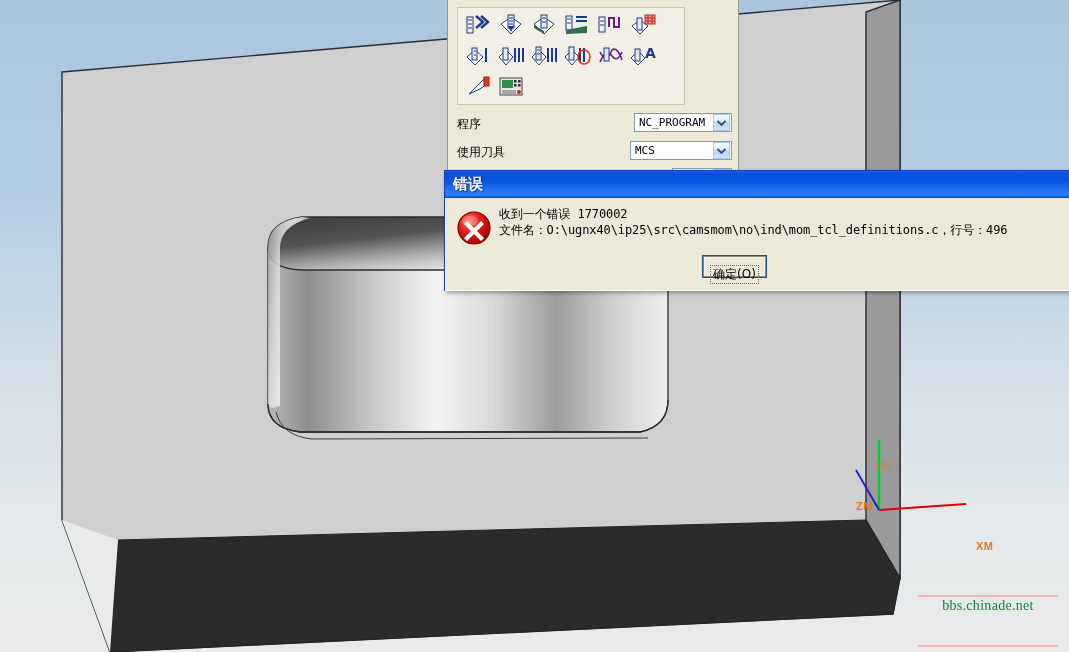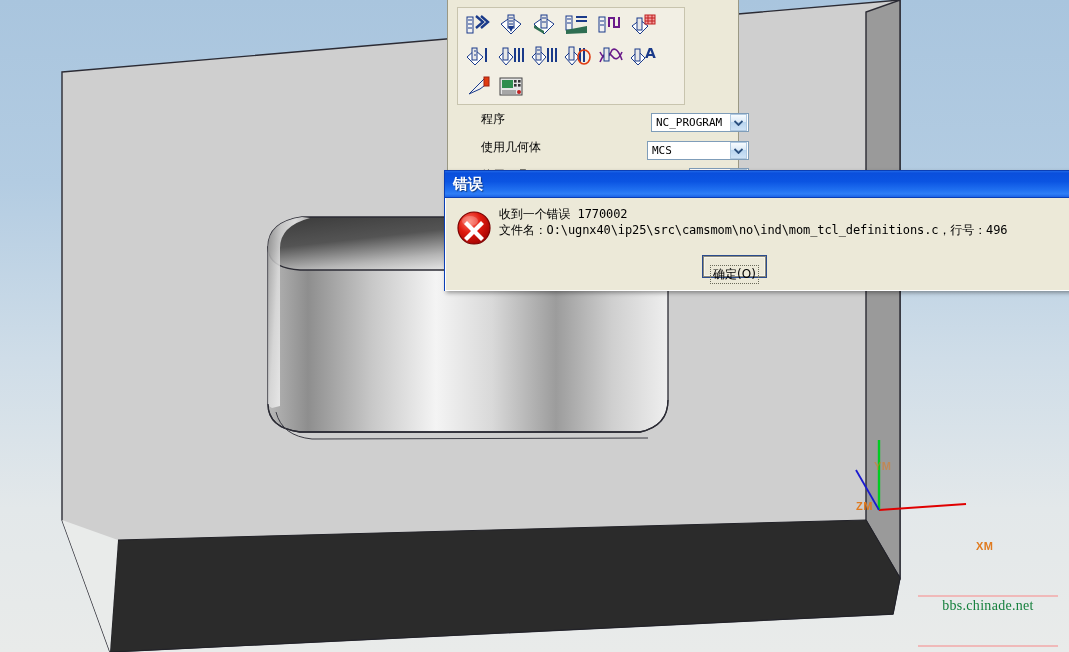--- a/index.html
+++ b/index.html
@@ -24,24 +24,24 @@
   
   #op-panel{position:absolute;left:447px;top:-86px;width:292px;height:262px;
      background:#ece9d8;border:1px solid #9a9884;box-sizing:border-box;}
   #op-toolbox{position:absolute;left:9px;top:92px;width:226px;height:96px;
      background:#f2efe4;border:1px solid #c8c4ae;}
   .icon-row{position:absolute;display:flex;gap:0px;}
   .cam-icon{width:33px;height:31px;position:relative;}
   .cam-icon svg{position:absolute;left:2px;top:2px;}
 
   #op-fields{position:absolute;left:9px;top:196px;width:276px;}
-  .field-row{display:flex;align-items:flex-start;height:22px;margin-bottom:6px;margin-left:24px;}
+  .field-row{display:flex;align-items:flex-end;height:22px;margin-bottom:6px;}
   .field-label{font-family:"DejaVu Sans",sans-serif;font-size:12px;color:#000;width:auto;}
   .combo{position:absolute;height:19px;background:#fff;border:1px solid #7f9db9;
-     box-sizing:border-box;display:flex;align-items:center;margin-left:17px;}
+     box-sizing:border-box;display:flex;align-items:center;}
   .combo .cval{flex:1;font-family:"DejaVu Sans Mono","Liberation Mono",monospace;font-size:11px;
      color:#000;padding-left:4px;overflow:hidden;white-space:nowrap;}
   .combo .carr{width:17px;height:17px;margin:0 1px 0 0;
      background:linear-gradient(to bottom,#f6fbff 0%,#dceaf7 45%,#b9d5ef 50%,#cfe3f6 100%);
      border:1px solid #b0c9e0;box-sizing:border-box;display:flex;align-items:center;justify-content:center;}
   .carr svg{display:block;}
 
   
   #err-dialog{position:absolute;left:444px;top:170px;width:684px;height:121px;
      background:#0c4a6e;border:1px solid #0b3fb5;box-sizing:border-box;
@@ -268,23 +268,20 @@
       </svg>
         </div>
     </div>
   </div>
 
   <div id="op-fields">
     <div class="field-row">
       <span class="field-label">程序</span>
     </div>
     <div class="field-row">
-      <span class="field-label">使用几何体</span>
-    </div>
-    <div class="field-row">
       <span class="field-label">使用刀具</span>
     </div>
   </div>
 
   <div class="combo" style="left:186px;top:198px;width:98px;">
     <span class="cval">NC_PROGRAM</span>
     <span class="carr">
       <svg width="9" height="6" viewBox="0 0 9 6">
           <path d="M0.5 1 L4.5 5 L8.5 1" fill="none" stroke="#2a4f7e" stroke-width="1.8"></path>
         </svg>

